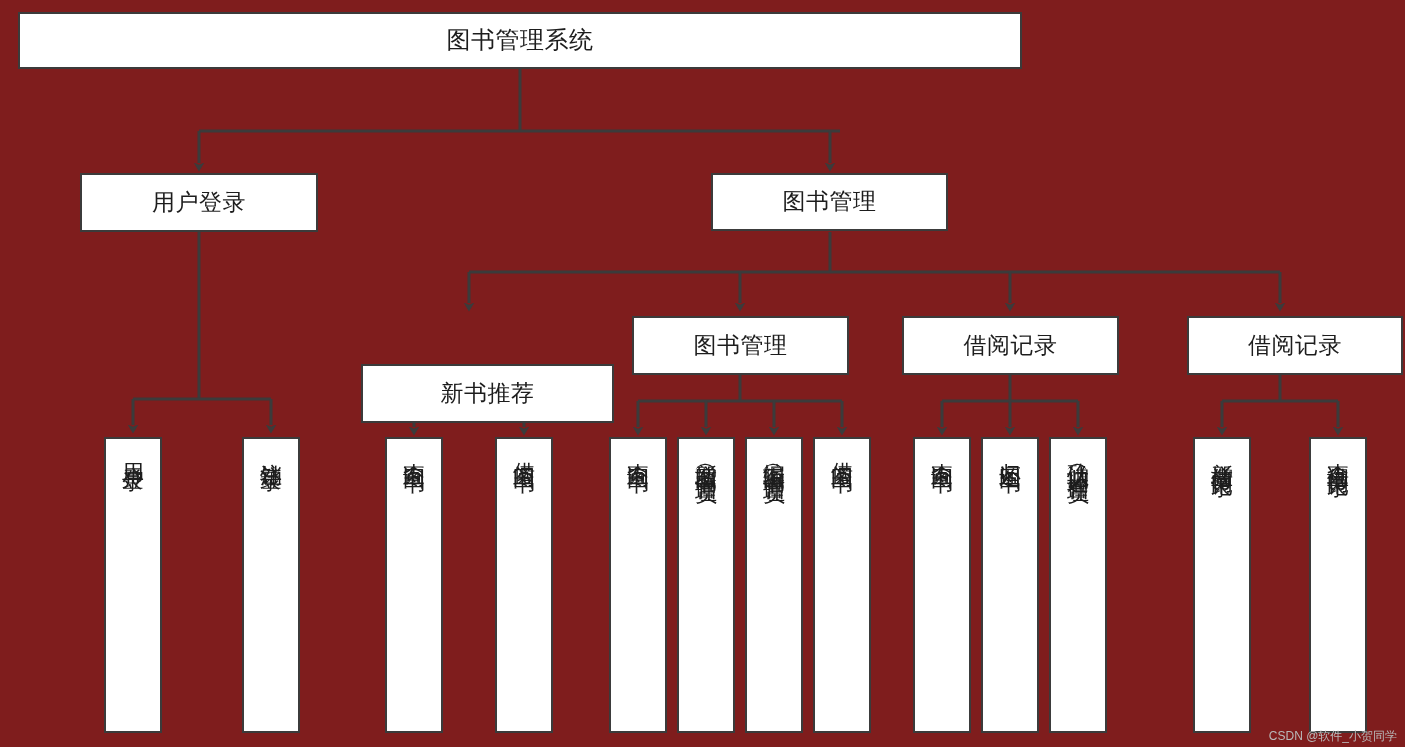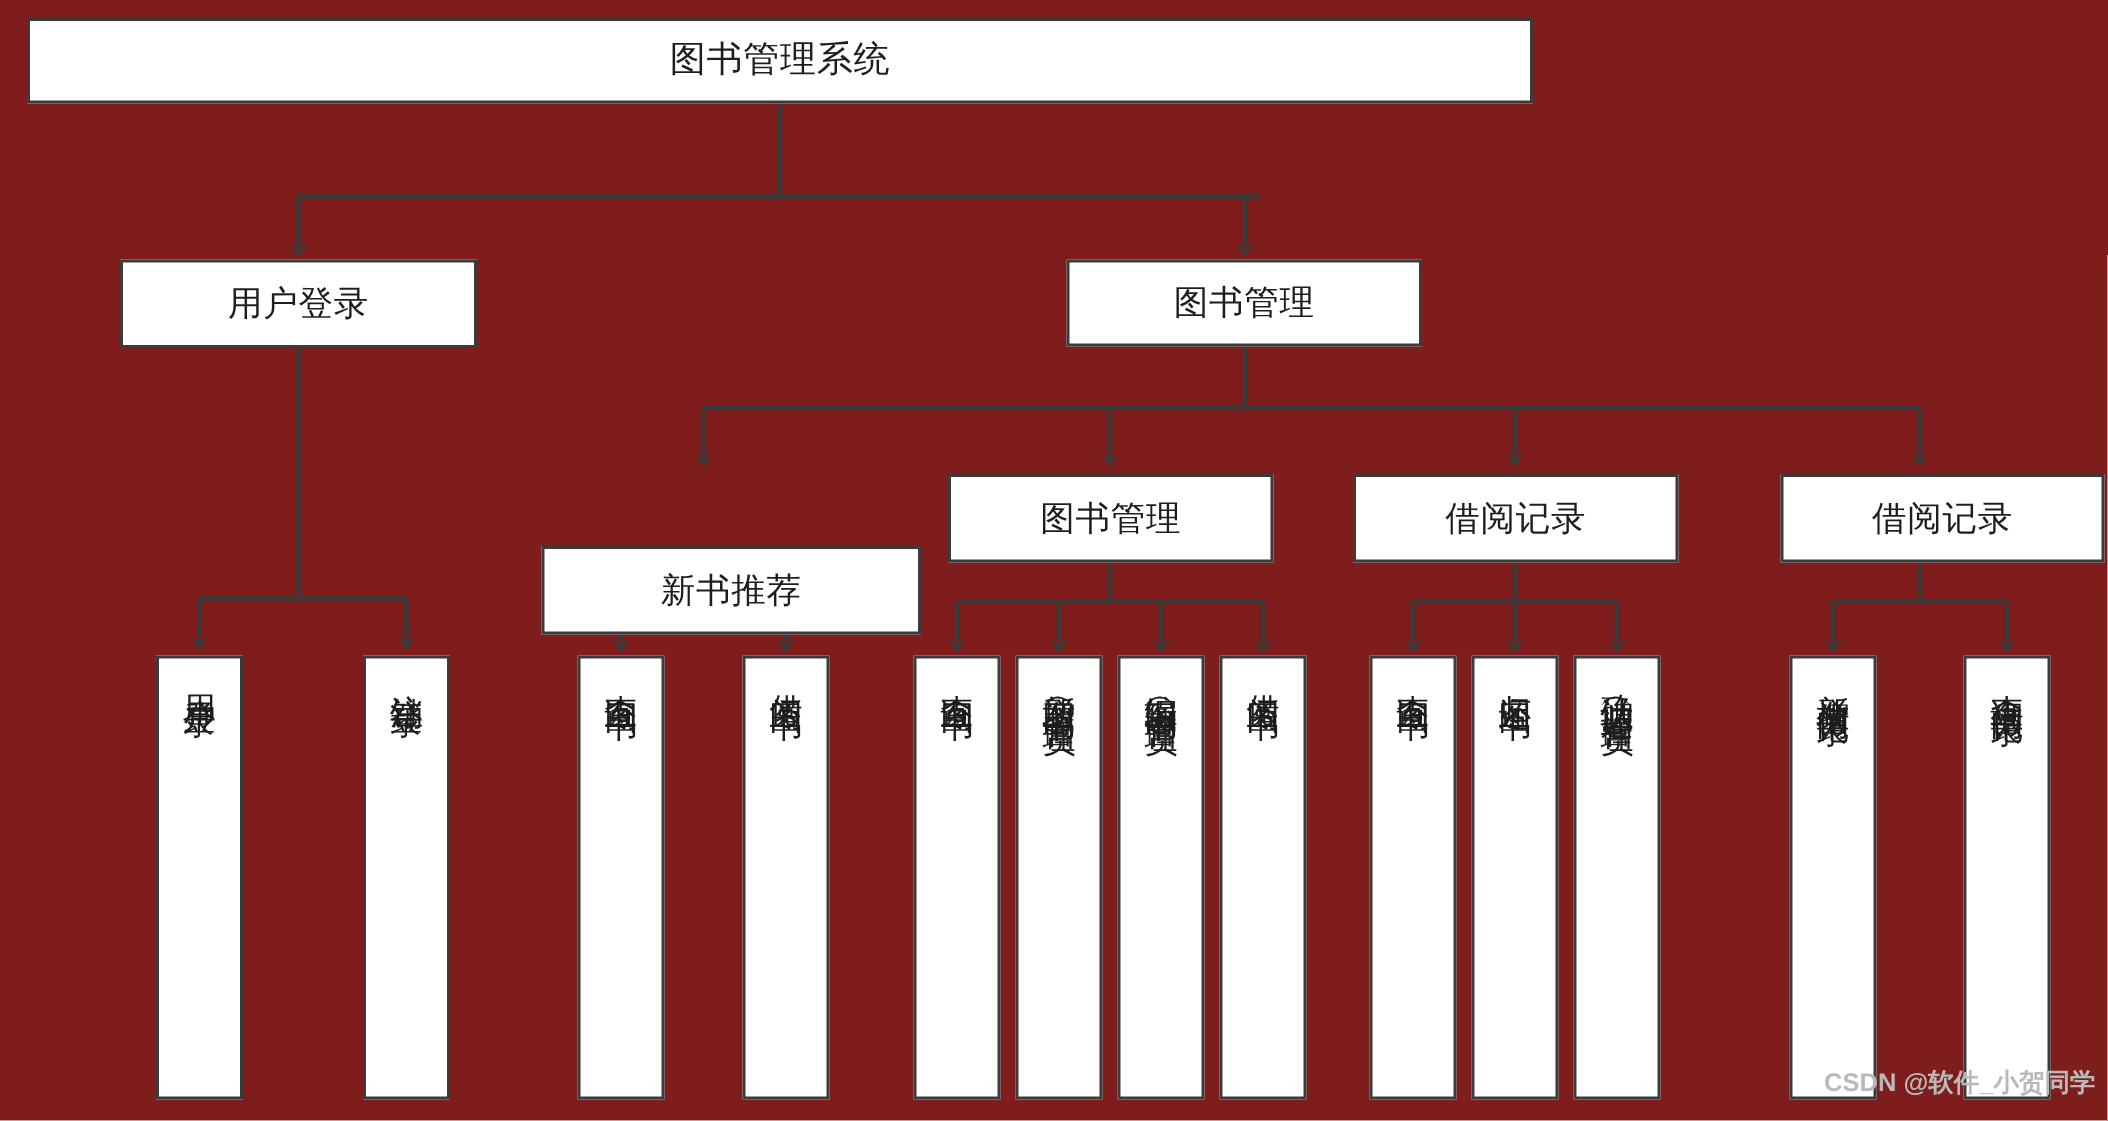--- a/index.html
+++ b/index.html
@@ -58,26 +58,25 @@
     writing-mode: vertical-rl;
     text-orientation: upright;
     font-size: 22px;
     letter-spacing: 3px;
     line-height: 1;
     white-space: nowrap;
   }
   .watermark {
     position: absolute;
     right: 8px;
-    bottom: 14px;
-    font-size: 17px;
+    bottom: 2px;
+    font-size: 12px;
     color: #b9b9b9;
     white-space: nowrap;
     pointer-events: none;
-    font-weight: bold;
   }
 </style>
 </head>
 <body>
 
 <div id="canvas">
 
   <svg id="edges" viewBox="0 0 1405 747" xmlns="http://www.w3.org/2000/svg">
     <defs>
       <marker id="arrow" markerWidth="9" markerHeight="11" refX="0.5" refY="5.5" orient="auto" markerUnits="userSpaceOnUse">

